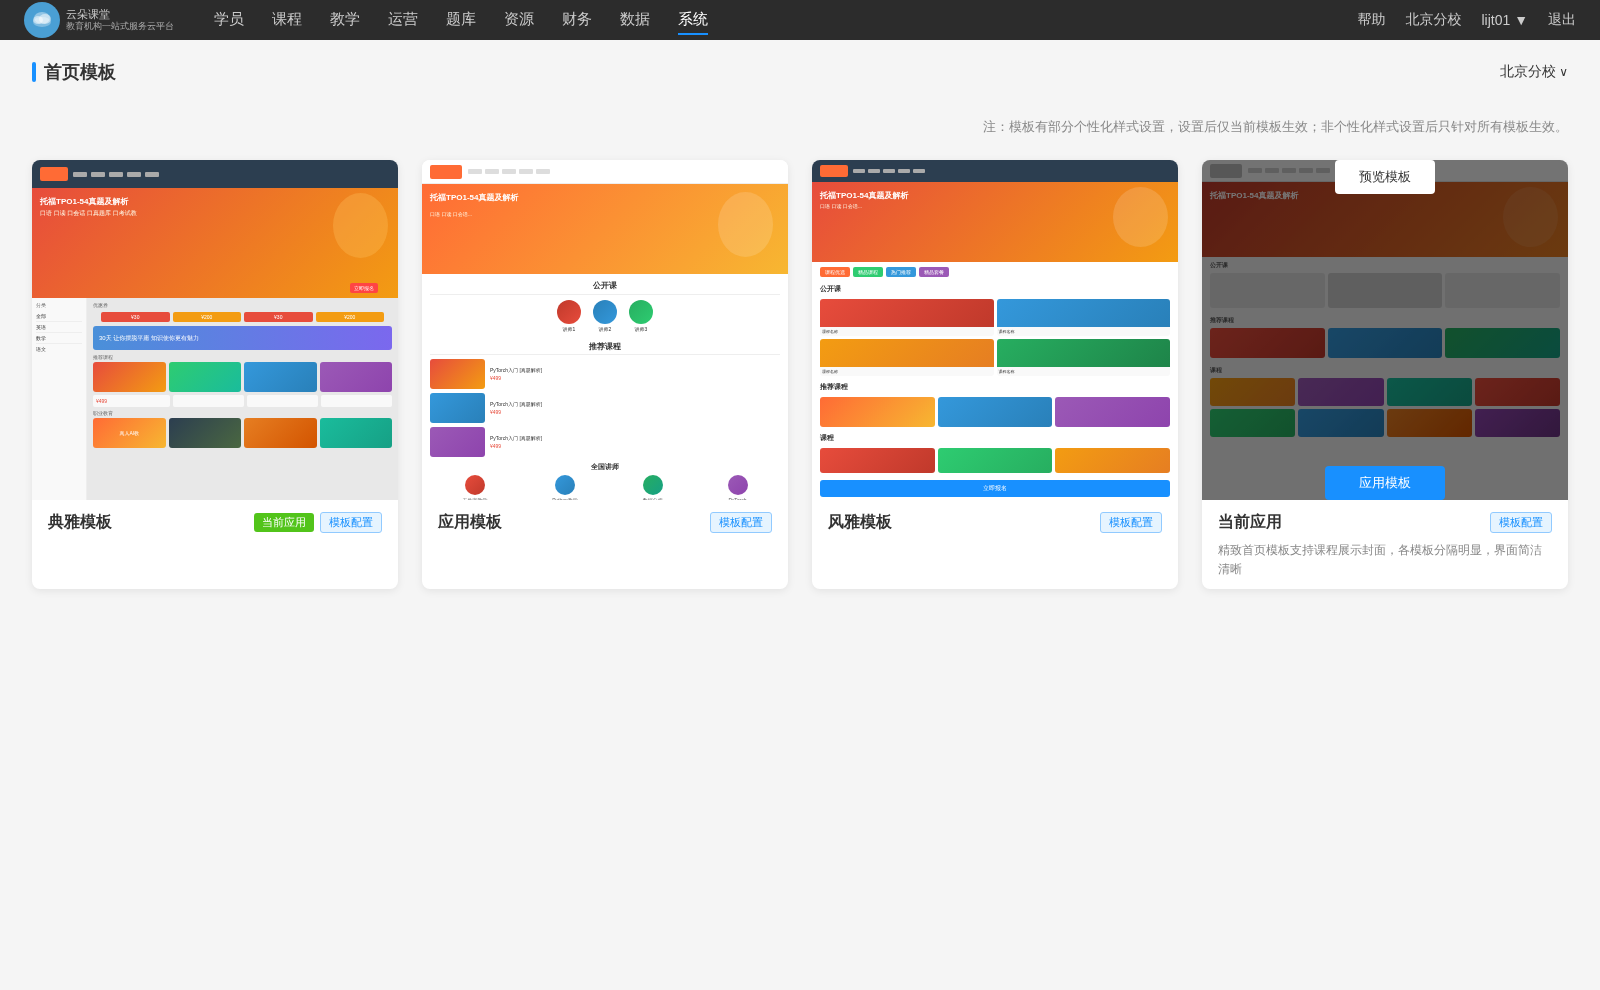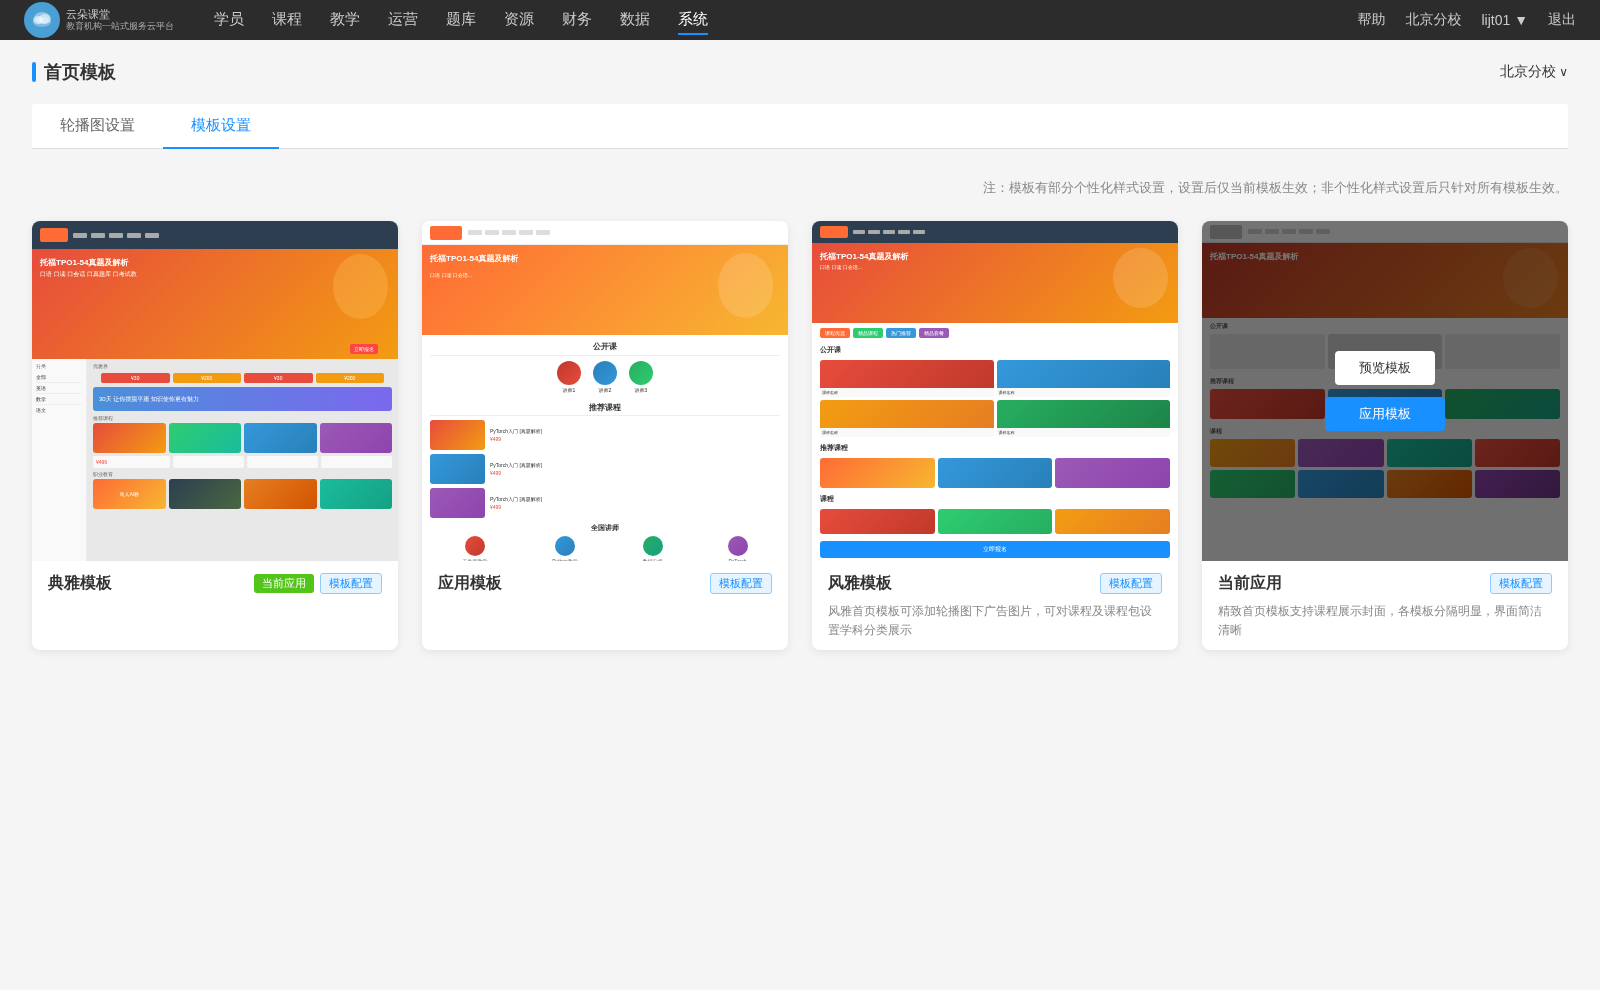--- a/index.html
+++ b/index.html
@@ -121,21 +121,21 @@
 
     
     .t4-wrapper { position: relative; }
     .t4-overlay {
       position: absolute;
       top: 0; left: 0; right: 0; bottom: 0;
       background: rgba(0,0,0,0.45);
       display: flex;
       flex-direction: column;
       align-items: center;
-      justify-content: center;
+      justify-content: space-between;
       gap: 12px;
       z-index: 10;
     }
     .t4-preview-btn {
       background: #fff;
       color: #333;
       font-size: 13px;
       padding: 8px 24px;
       border-radius: 4px;
       cursor: pointer;
@@ -233,26 +233,20 @@
   </div>
 </nav>
 
 <div class="page">
 
   <div class="page-header">
     <div class="page-title">首页模板</div>
     <div class="branch-selector">北京分校</div>
   </div>
 
-  <div class="tab-wrapper">
-    <div class="tabs">
-      <div class="tab">轮播图设置</div>
-      <div class="tab active">模板设置</div>
-    </div>
-  </div>
 
   <div class="note" style="padding: 14px 0 0 0; background: transparent; text-align: right;">
     <span>注：模板有部分个性化样式设置，设置后仅当前模板生效；非个性化样式设置后只针对所有模板生效。</span>
   </div>
 
   <div class="templates-grid">
 
     <div class="template-card">
       <div class="template-preview">
         <div class="preview-inner">
@@ -504,21 +498,20 @@
           <div style="background:#1890ff; color:#fff; text-align:center; font-size:6px; padding:4px; margin:3px 8px; border-radius:3px;">立即报名</div>
         </div>
       </div>
       <div class="template-footer">
         <div class="template-title-row">
           <span class="template-name">风雅模板</span>
           <div class="template-badges">
             <span class="badge-config">模板配置</span>
           </div>
         </div>
-        <div class="template-desc">风雅首页模板可添加轮播图下广告图片，可对课程及课程包设置学科分类展示</div>
       </div>
     </div>
 
     <div class="template-card">
       <div class="template-preview t4-wrapper">
 
         <div class="t4-overlay">
           <div class="t4-preview-btn">预览模板</div>
           <div class="t4-apply-btn">应用模板</div>
         </div>

